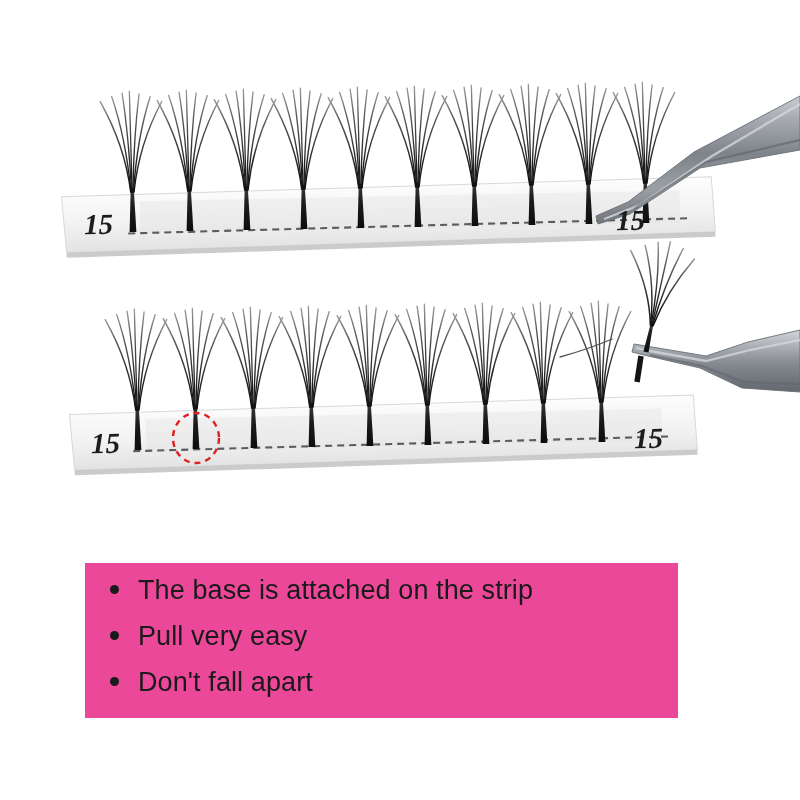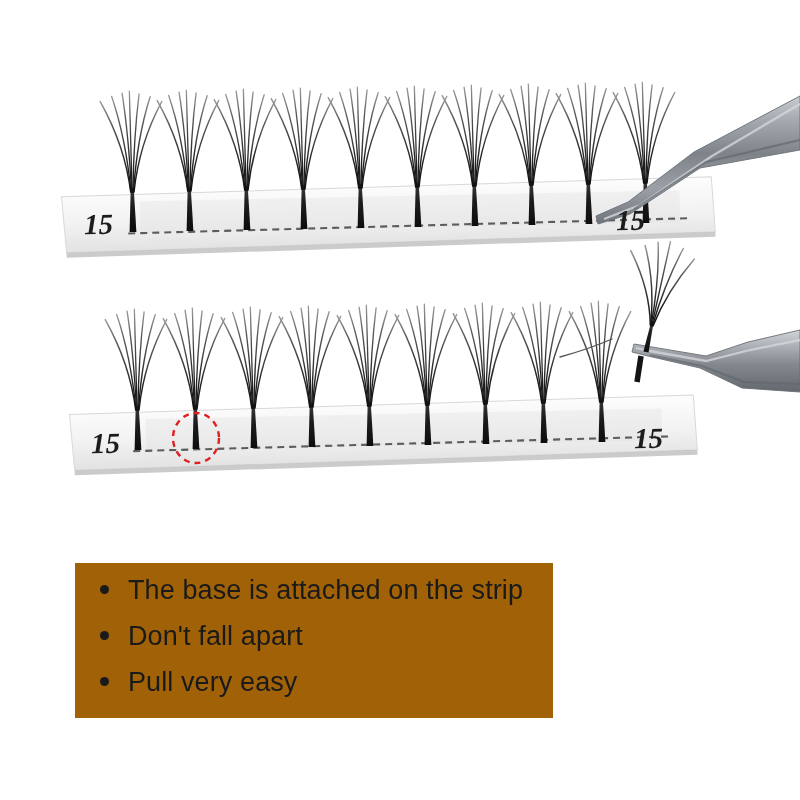--- a/index.html
+++ b/index.html
@@ -22,25 +22,25 @@
   }
   .scene-svg {
     position: absolute;
     left: 0; top: 0;
     width: 800px;
     height: 800px;
   }
   
   .info-panel {
     position: absolute;
-    left: 75px;
+    left: 85px;
     top: 563px;
-    width: 478px;
+    width: 593px;
     height: 155px;
-    background: #a16207;
+    background: #ec4899;
     box-sizing: border-box;
     padding: 14px 0 0 0;
   }
   .bullet-row {
     display: flex;
     align-items: baseline;
     height: 46px;
     padding-left: 25px;
   }
   .bullet-dot {
@@ -243,21 +243,21 @@
   <div class="label-15" style="left:91px;  top:427px; transform:rotate(-1.2deg);">15</div>
   <div class="label-15" style="left:634px; top:422px; transform:rotate(-1.2deg);">15</div>
 
   <div class="info-panel">
     <div class="bullet-row">
       <span class="bullet-dot"></span>
       <span class="bullet-text">The base is attached on the strip</span>
     </div>
     <div class="bullet-row">
       <span class="bullet-dot"></span>
-      <span class="bullet-text">Don't fall apart</span>
+      <span class="bullet-text">Pull very easy</span>
     </div>
     <div class="bullet-row">
       <span class="bullet-dot"></span>
-      <span class="bullet-text">Pull very easy</span>
+      <span class="bullet-text">Don't fall apart</span>
     </div>
   </div>
 
 </div>
 
 </body></html>

